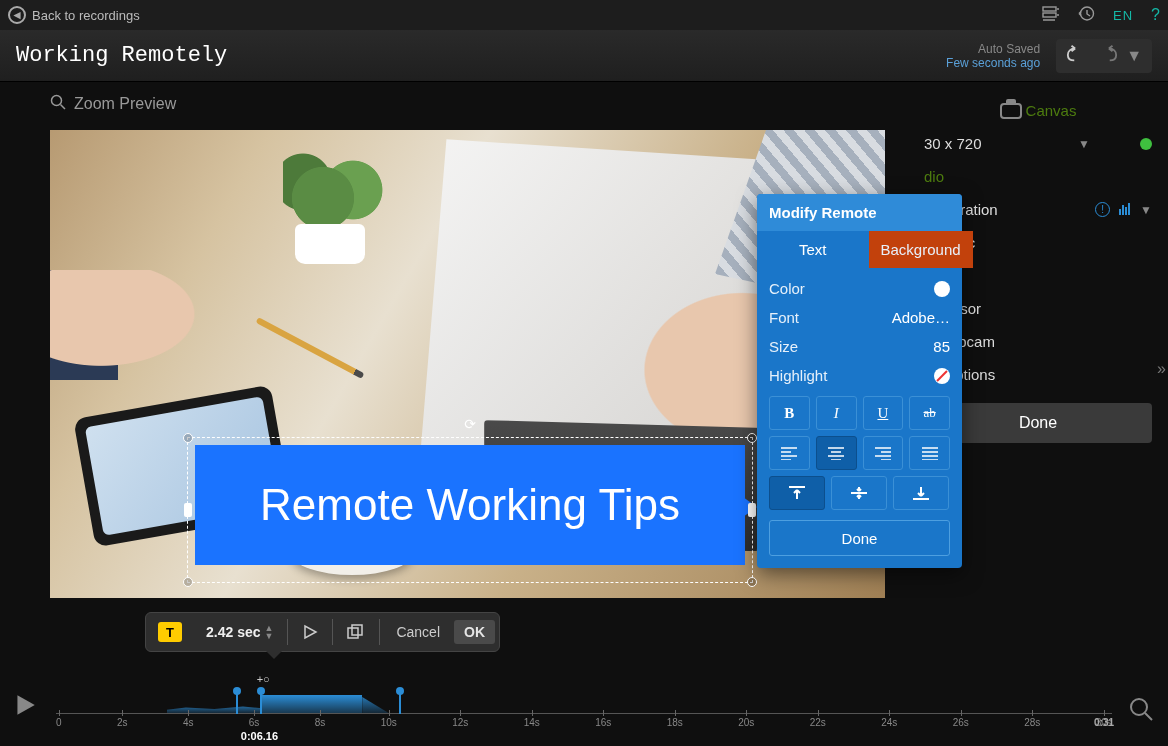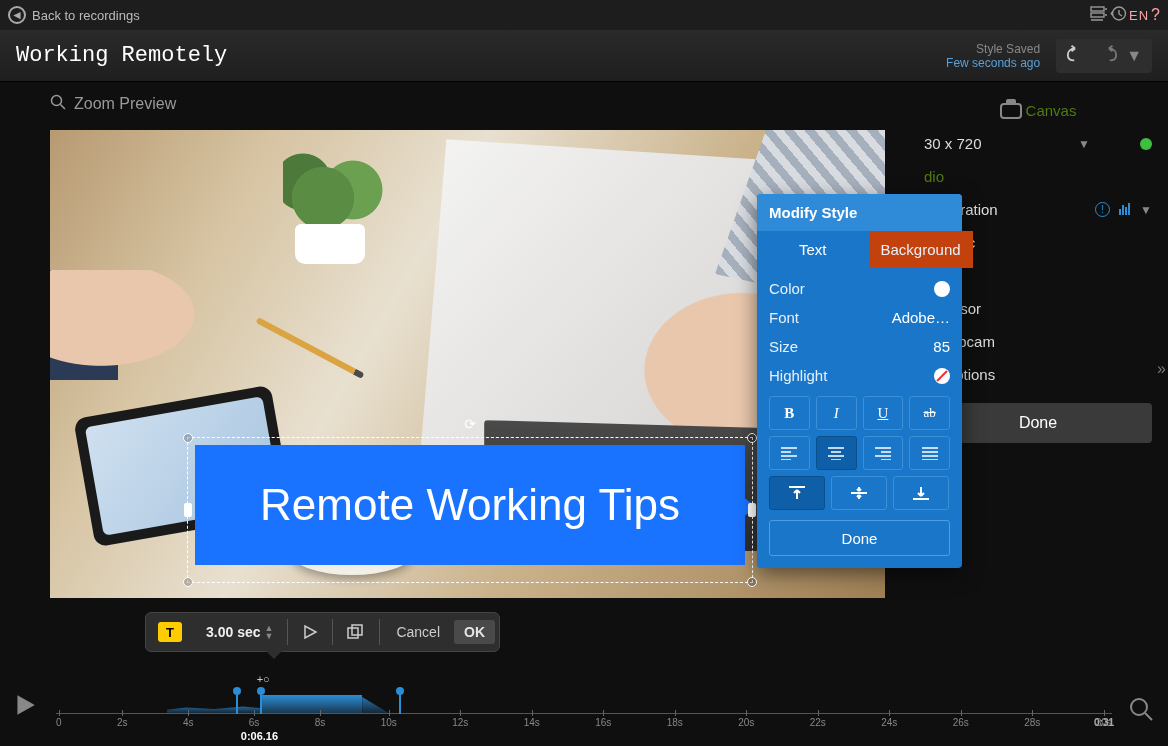--- a/index.html
+++ b/index.html
@@ -4,21 +4,21 @@
 <style>
   * { box-sizing: border-box; margin: 0; padding: 0; font-family: -apple-system, "Segoe UI", Arial, sans-serif; }
   html, body { width: 1168px; height: 746px; background: #0f0f0f; color: #ccc; overflow: hidden; }
   body { position: relative; }
 
   
   .topnav { height: 30px; background: #1d1d1d; display: flex; align-items: center; padding: 0 8px; font-size: 13px; color: #bbb; }
   .topnav .back { display: flex; align-items: center; gap: 6px; cursor: pointer; }
   .topnav .back .circle-arrow { width: 18px; height: 18px; border: 2px solid #aaa; border-radius: 50%; display:flex;align-items:center;justify-content:center; font-size:12px; color:#aaa; }
   .topnav .spacer { flex: 1; }
-  .topnav .icon { margin-left: 2px; color: #fca5a5; font-size: 15px; cursor: pointer; }
+  .topnav .icon { margin-left: 18px; color: #14b8a6; font-size: 15px; cursor: pointer; }
 
   
   .titlebar { height: 52px; background: linear-gradient(#2a2a2a,#1f1f1f); display: flex; align-items: center; padding: 0 16px; border-bottom: 1px solid #000; }
   .titlebar .title { font-size: 22px; color: #fff; font-weight: 400; flex: 1; font-family: Liberation Mono, monospace; }
   .titlebar .autosave { text-align: right; font-size: 12px; color: #888; margin-right: 10px; }
   .titlebar .autosave .line2 { color: #5aa0d8; }
   .titlebar .undo-redo { display: flex; align-items: center; gap: 8px; background: #2e2e2e; padding: 6px 10px; border-radius: 4px; margin-left:6px; }
   .titlebar .undo-redo svg { width: 22px; height: 18px; }
 
   
@@ -160,21 +160,21 @@
         </g>
       </svg>
   </span>
   <span class="icon" style="font-size:13px;letter-spacing:1px;">EN</span>
   <span class="icon" style="font-size:16px;">?</span>
 </div>
 
 <div class="titlebar">
   <div class="title">Working Remotely</div>
   <div class="autosave">
-    <div>Style Saved</div>
+    <div>Auto Saved</div>
     <div class="line2">Few seconds ago</div>
   </div>
   <div class="undo-redo">
     <span>
       <svg viewBox="0 0 24 18">
           <path d="M14 3c5 0 8 3 8 7s-3 6-7 6M14 3l4-3M14 3l4 3" fill="none" stroke="#ccc" stroke-width="2" transform="scale(-1,1) translate(-24,0)"></path>
         </svg>
     </span>
     <span>
       <svg viewBox="0 0 24 18">
@@ -230,21 +230,21 @@
       <div class="sel-side" style="left:-4px;top:calc(50% - 7px)"></div>
       <div class="sel-side" style="right:-4px;top:calc(50% - 7px)"></div>
     </div>
   </div>
 
   <div class="overlay-toolbar" style="top:530px;">
     <div class="chip">
         <span class="ticon">T</span>
       </div>
     <div class="chip">
-      <span style="font-weight:600;">3.00 sec</span>
+      <span style="font-weight:600;">2.42 sec</span>
       <span class="stepper">
           <span>▲</span>
           <span>▼</span>
         </span>
     </div>
     <div class="divider"></div>
     <div class="chip">
       <svg width="16" height="16" viewBox="0 0 16 16">
           <path d="M3 2v12l11-6z" fill="none" stroke="#ccc" stroke-width="1.5"></path>
         </svg>
@@ -257,21 +257,21 @@
             <rect x="5" y="1" width="10" height="10"></rect>
           </g>
         </svg>
     </div>
     <div class="divider"></div>
     <div class="btn">Cancel</div>
     <div class="btn ok">OK</div>
   </div>
 
   <div class="modify">
-    <div class="head">Modify Style</div>
+    <div class="head">Modify Remote</div>
     <div class="tabs">
       <div class="tab active">Text</div>
       <div class="tab inactive">Background</div>
     </div>
     <div class="body">
       <div class="prow">
         <span class="k">Color</span>
         <span class="swatch"></span>
       </div>
       <div class="prow">

